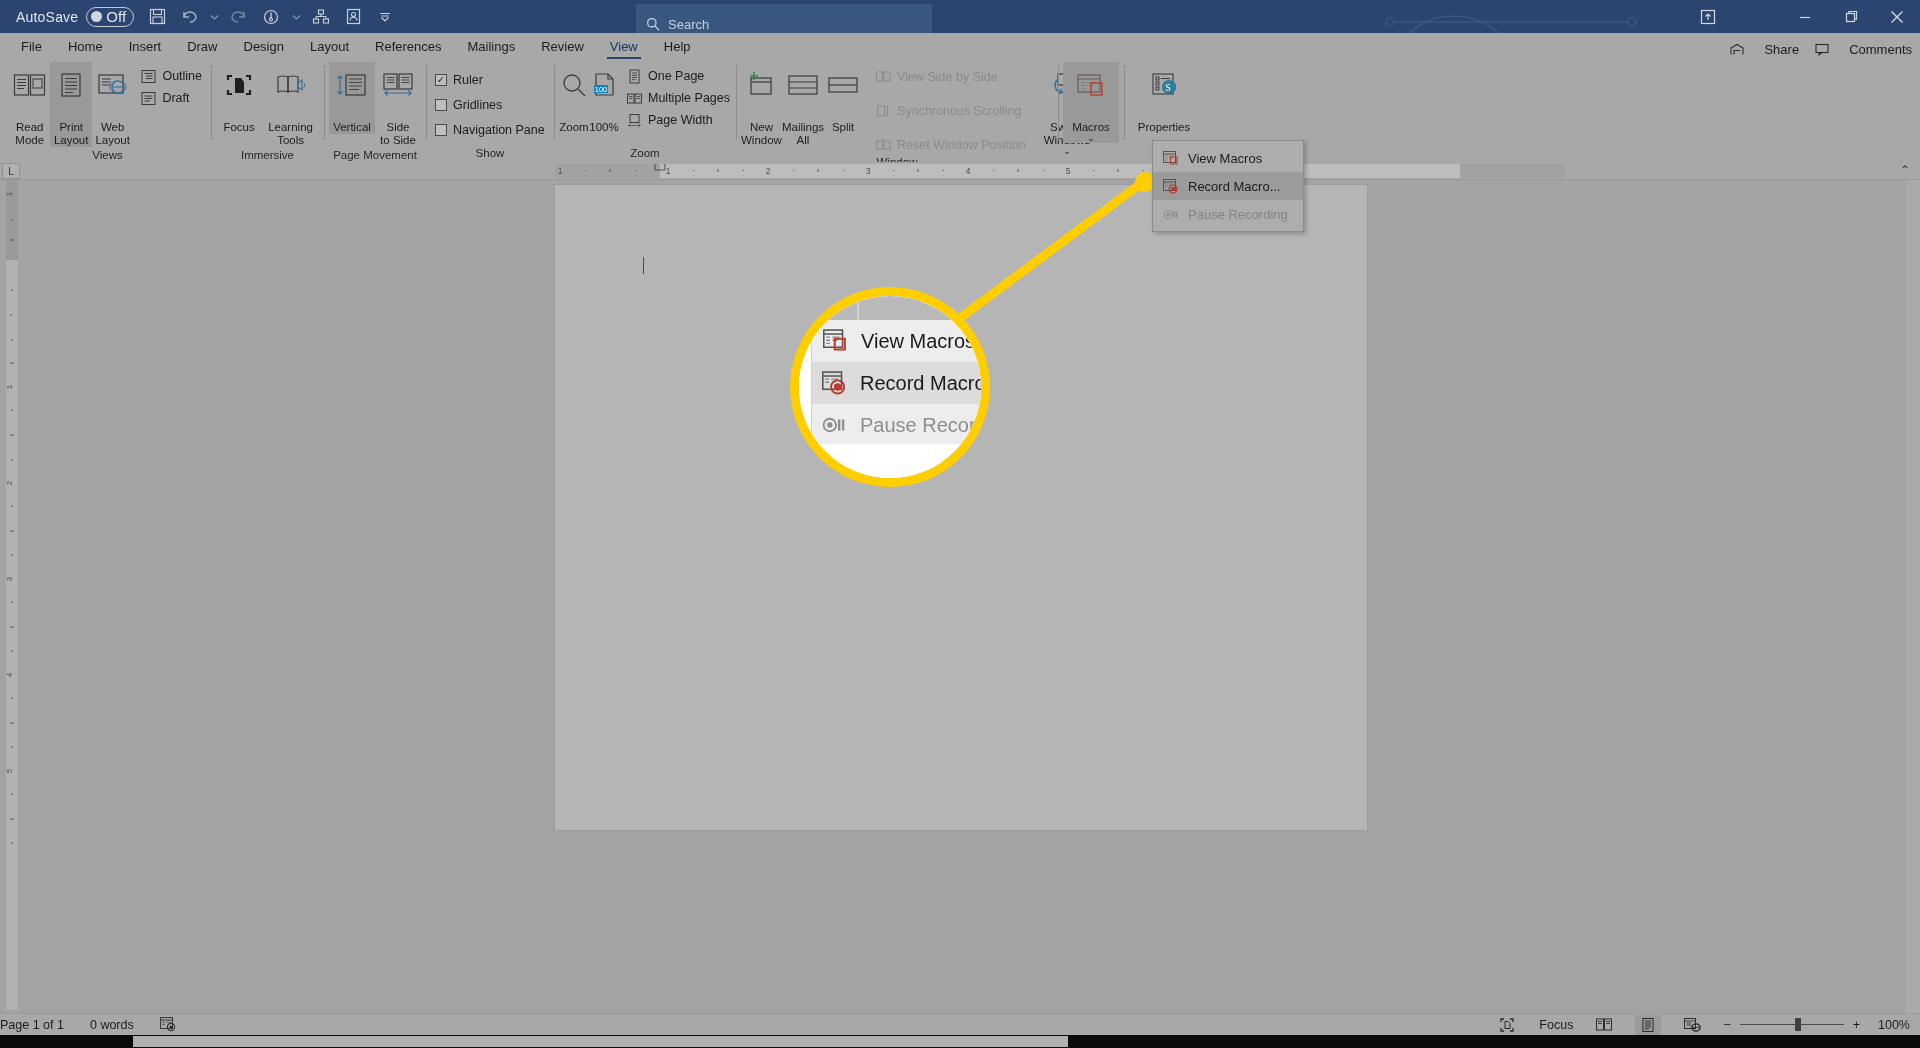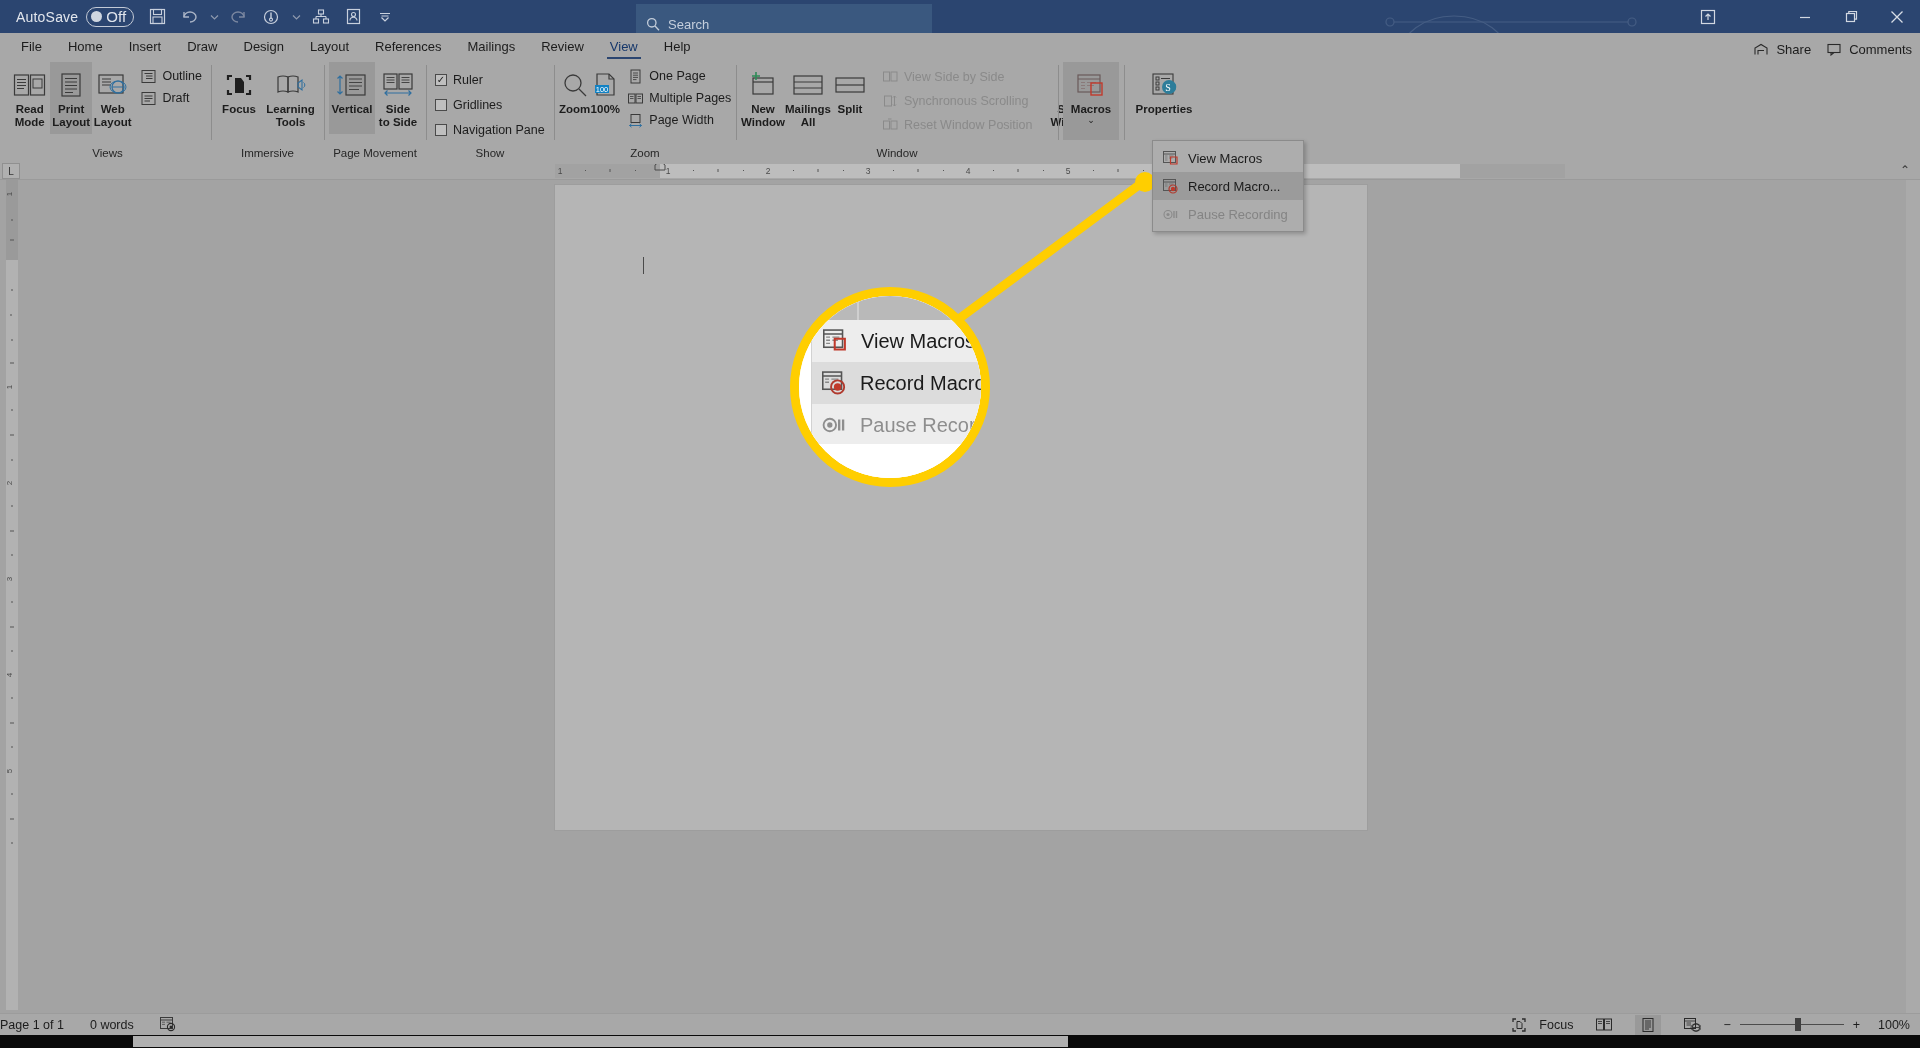--- a/index.html
+++ b/index.html
@@ -94,21 +94,21 @@
   .tab.active::after {
     content: ""; position: absolute;
     left: 10px; right: 10px; bottom: 0; height: 2.5px;
     background: #2b4570;
   }
   .tabstrip-right {
     position: absolute; right: 8px; bottom: 2px;
     display: flex; align-items: center; gap: 16px;
     font-size: 13px; color: #1c1c1c;
   }
-  .tr-item { display: flex; align-items: center; gap: 8px; }
+  .tr-item { display: flex; align-items: center; gap: 20px; }
 
   
   .ribbon {
     height: 103px;
     background: #a8a8a8;
     display: flex;
     position: relative;
     padding-left: 4px;
   }
   .rgroup {
@@ -128,22 +128,22 @@
   }
   .bigbtn {
     width: 47px; min-height: 72px;
     display: flex; flex-direction: column; align-items: center;
     padding-top: 4px;
     font-size: 11.5px; color: #1c1c1c; line-height: 13px;
     text-align: center;
   }
   .bigbtn.wide { width: 58px; }
   .bigbtn.sel { background: #999999; }
-  .bigbtn .ic { height: 34px; display: flex; align-items: flex-end; justify-content: center; margin-bottom: 3px; }
-  .bigbtn .lb { white-space: pre-line; font-weight: bold; }
+  .bigbtn .ic { height: 34px; display: flex; align-items: flex-end; justify-content: center; margin-bottom: 21px; }
+  .bigbtn .lb { white-space: pre-line; }
   .smallcol { display: flex; flex-direction: column; justify-content: flex-start; padding-top: 4px; gap: 2px; }
   .smallitem {
     display: flex; align-items: center; gap: 6px;
     font-size: 12.5px; color: #1c1c1c;
     height: 20px; padding: 0 4px;
     white-space: nowrap;
   }
   .smallitem.dim { color: #8a8a8a; }
   .chk {
     width: 12px; height: 12px; border: 1px solid #4a4a4a; background: #bfbfbf;
@@ -674,21 +674,21 @@
         </div>
         <div class="bigbtn">
           <span class="ic">
             <svg width="38" height="28" viewBox="0 0 38 28">
                 <rect x="5" y="6" width="28" height="14" fill="none" stroke="#3a3a3a" stroke-width="1.2"></rect>
                 <path d="M5 13 H33" stroke="#3a3a3a" stroke-width="1.2"></path>
               </svg>
           </span>
           <span class="lb">Split</span>
         </div>
-        <div class="smallcol" style="margin-left:10px;padding-top:5px;gap:4px">
+        <div class="smallcol" style="margin-left:10px;padding-top:5px;gap:14px">
           <div class="smallitem dim">
             <span>
               <svg width="15" height="14" viewBox="0 0 15 14">
                   <rect x="0.5" y="2" width="6" height="9" fill="none" stroke="#8a8a8a" stroke-width="1"></rect>
                   <rect x="8" y="2" width="6" height="9" fill="none" stroke="#8a8a8a" stroke-width="1"></rect>
                 </svg>
             </span>
             <span>View Side by Side</span>
           </div>
           <div class="smallitem dim">

